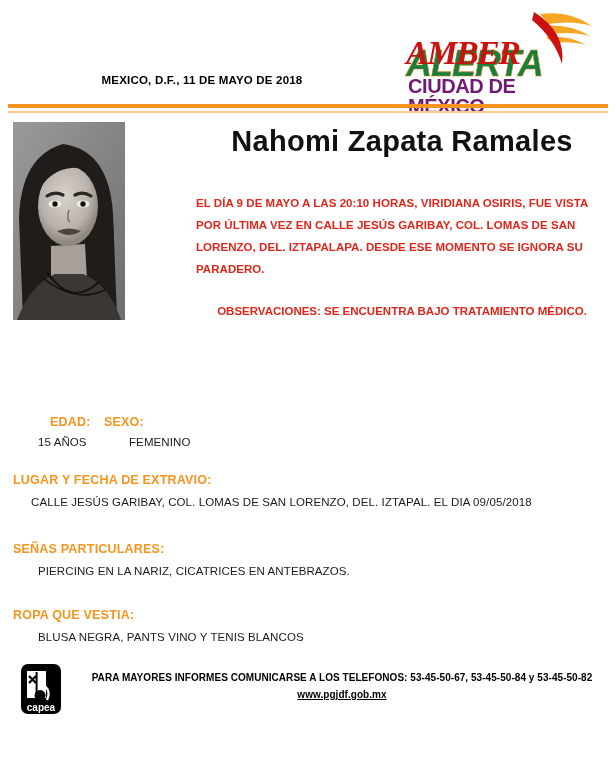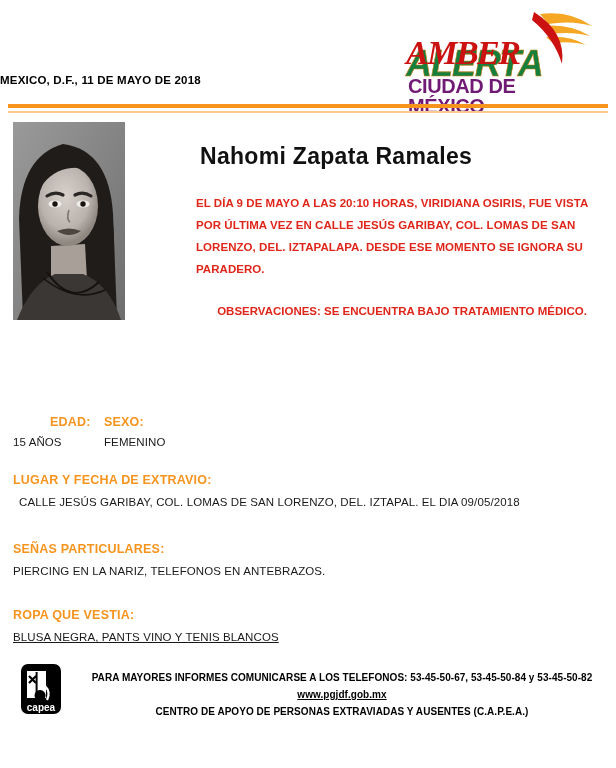--- a/index.html
+++ b/index.html
@@ -27,20 +27,21 @@
     text-align: center;
     font-size: 25px;
     font-weight: bold;
     letter-spacing: 0.5px;
     color: #000;
   }
   .cityline {
     position: absolute;
     left: 0; top: 74px;
     width: 404px;
+    text-align: center;
     font-size: 11.5px;
     font-weight: bold;
     letter-spacing: 0.2px;
     color: #000;
   }
 
   
   .logo {
     position: absolute;
     right: 24px; top: 6px;
@@ -107,23 +108,24 @@
     left: 13px; top: 122px;
     width: 112px; height: 198px;
     overflow: hidden;
     background: #8d8d8d;
   }
   .photo svg { display: block; }
 
   
   .person-name {
     position: absolute;
-    left: 200px; top: 143px;
+    left: 200px; top: 125px;
     width: 404px;
-    font-size: 23px;
+    text-align: center;
+    font-size: 29px;
     font-weight: bold;
     letter-spacing: 0.3px;
     color: #111;
   }
   .desc {
     position: absolute;
     left: 196px; top: 192px;
     width: 412px;
     text-align: left;
     font-size: 11.5px;
@@ -150,35 +152,36 @@
     font-weight: bold;
     color: #F7941E;
     letter-spacing: 0.2px;
   }
   .field-value {
     position: absolute;
     font-size: 11.5px;
     color: #1a1a1a;
     letter-spacing: 0.1px;
     white-space: nowrap;
+    margin-left: 25px;
   }
 
   .lbl-edad  { left: 13px;  top: 415px; margin-left: 37px; }
   .val-edad  { left: 13px;  top: 436px; }
   .lbl-sexo  { left: 104px; top: 415px; }
   .val-sexo  { left: 104px; top: 436px; }
 
   .lbl-lugar { left: 13px;  top: 473px; }
-  .val-lugar { left: 19px;  top: 496px; }
+  .val-lugar { left: 6px;  top: 496px; }
 
   .lbl-senas { left: 13px;  top: 542px; }
   .val-senas { left: 13px;  top: 565px; }
 
   .lbl-ropa  { left: 13px;  top: 608px; }
-  .val-ropa  { left: 13px;  top: 631px; text-decoration: underline; }
+  .val-ropa  { left: 13px;  top: 631px; }
 
   
   .capea-logo {
     position: absolute;
     left: 18px; top: 664px;
     width: 46px; height: 54px;
   }
   .footer {
     position: absolute;
     left: 76px; top: 669px;
@@ -267,35 +270,34 @@
 <div class="field-label lbl-edad">EDAD:</div>
 <div class="field-value val-edad">15 AÑOS</div>
 
 <div class="field-label lbl-sexo">SEXO:</div>
 <div class="field-value val-sexo">FEMENINO</div>
 
 <div class="field-label lbl-lugar">LUGAR Y FECHA DE EXTRAVIO:</div>
 <div class="field-value val-lugar">CALLE JESÚS GARIBAY, COL. LOMAS DE SAN LORENZO, DEL. IZTAPAL. EL DIA 09/05/2018</div>
 
 <div class="field-label lbl-senas">SEÑAS PARTICULARES:</div>
-<div class="field-value val-senas">PIERCING EN LA NARIZ, TELEFONOS EN ANTEBRAZOS.</div>
+<div class="field-value val-senas">PIERCING EN LA NARIZ, CICATRICES EN ANTEBRAZOS.</div>
 
 <div class="field-label lbl-ropa">ROPA QUE VESTIA:</div>
 <div class="field-value val-ropa">BLUSA NEGRA, PANTS VINO Y TENIS BLANCOS</div>
 
 <div class="capea-logo">
   <svg width="46" height="54" viewBox="0 0 46 54">
     <rect x="3" y="0" width="40" height="50" rx="7" ry="7" fill="#000000"></rect>
     <path d="M30 10 h8 v30 h-8 z" fill="#000000"></path>
     <rect x="9" y="7" width="19" height="27" fill="#ffffff"></rect>
     <path d="M11 12 l7 7 M18 12 l-7 7" stroke="#000000" stroke-width="2.2"></path>
     <rect x="17.6" y="8" width="2" height="28" fill="#000000"></rect>
     <path d="M22 26 a5.5 5.5 0 1 0 0.1 0 z" fill="#000000"></path>
     <path d="M27 22 q6 6 2 14" stroke="#ffffff" stroke-width="2.4" fill="none"></path>
     <text x="23" y="47" font-family="Liberation Sans, sans-serif" font-size="10" font-weight="bold" fill="#ffffff" text-anchor="middle">capea</text>
   </svg>
 </div>
 
 <div class="footer">
   <span class="line">PARA MAYORES INFORMES COMUNICARSE A LOS TELEFONOS:  53-45-50-67, 53-45-50-84 y 53-45-50-82</span>
   <span class="line web">www.pgjdf.gob.mx</span>
-  <span class="line">CENTRO DE APOYO DE PERSONAS EXTRAVIADAS Y AUSENTES (C.A.P.E.A.)</span>
 </div>
 
 </body></html>

